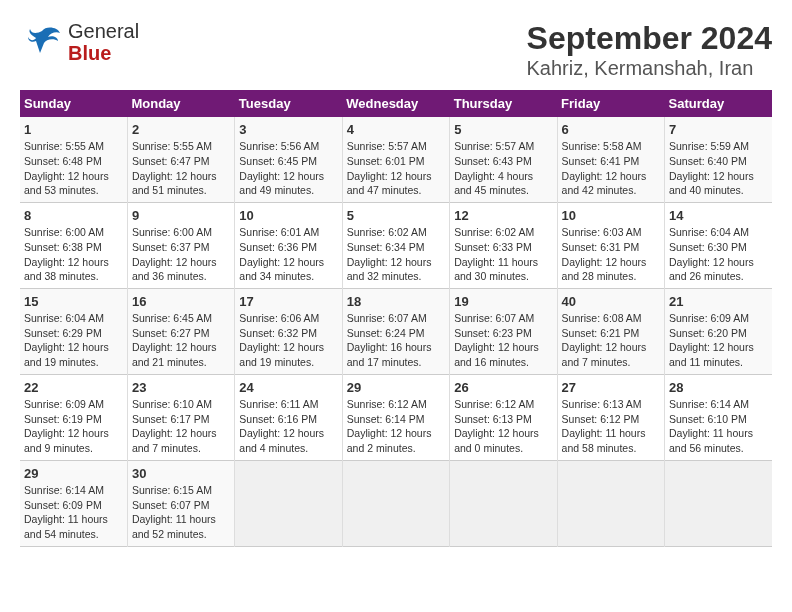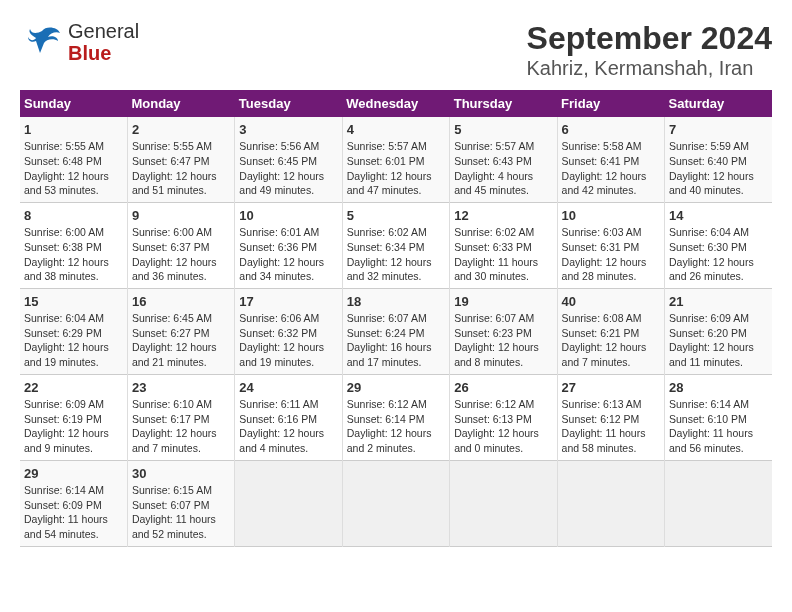--- a/index.html
+++ b/index.html
@@ -135,21 +135,21 @@
         <td><span class="day-num">5</span><br><span>Sunrise: 6:02 AM</span><br><span>Sunset: 6:34 PM</span><br><span>Daylight: 12 hours and 32 minutes.</span></td>
         <td><span class="day-num">12</span><br><span>Sunrise: 6:02 AM</span><br><span>Sunset: 6:33 PM</span><br><span>Daylight: 11 hours and 30 minutes.</span></td>
         <td><span class="day-num">10</span><br><span>Sunrise: 6:03 AM</span><br><span>Sunset: 6:31 PM</span><br><span>Daylight: 12 hours and 28 minutes.</span></td>
         <td><span class="day-num">14</span><br><span>Sunrise: 6:04 AM</span><br><span>Sunset: 6:30 PM</span><br><span>Daylight: 12 hours and 26 minutes.</span></td>
       </tr>
       <tr>
         <td><span class="day-num">15</span><br><span>Sunrise: 6:04 AM</span><br><span>Sunset: 6:29 PM</span><br><span>Daylight: 12 hours and 19 minutes.</span></td>
         <td><span class="day-num">16</span><br><span>Sunrise: 6:45 AM</span><br><span>Sunset: 6:27 PM</span><br><span>Daylight: 12 hours and 21 minutes.</span></td>
         <td><span class="day-num">17</span><br><span>Sunrise: 6:06 AM</span><br><span>Sunset: 6:32 PM</span><br><span>Daylight: 12 hours and 19 minutes.</span></td>
         <td><span class="day-num">18</span><br><span>Sunrise: 6:07 AM</span><br><span>Sunset: 6:24 PM</span><br><span>Daylight: 16 hours and 17 minutes.</span></td>
-        <td><span class="day-num">19</span><br><span>Sunrise: 6:07 AM</span><br><span>Sunset: 6:23 PM</span><br><span>Daylight: 12 hours and 8 minutes.</span></td>
+        <td><span class="day-num">19</span><br><span>Sunrise: 6:07 AM</span><br><span>Sunset: 6:23 PM</span><br><span>Daylight: 12 hours and 16 minutes.</span></td>
         <td><span class="day-num">40</span><br><span>Sunrise: 6:08 AM</span><br><span>Sunset: 6:21 PM</span><br><span>Daylight: 12 hours and 7 minutes.</span></td>
         <td><span class="day-num">21</span><br><span>Sunrise: 6:09 AM</span><br><span>Sunset: 6:20 PM</span><br><span>Daylight: 12 hours and 11 minutes.</span></td>
       </tr>
       <tr>
         <td><span class="day-num">22</span><br><span>Sunrise: 6:09 AM</span><br><span>Sunset: 6:19 PM</span><br><span>Daylight: 12 hours and 9 minutes.</span></td>
         <td><span class="day-num">23</span><br><span>Sunrise: 6:10 AM</span><br><span>Sunset: 6:17 PM</span><br><span>Daylight: 12 hours and 7 minutes.</span></td>
         <td><span class="day-num">24</span><br><span>Sunrise: 6:11 AM</span><br><span>Sunset: 6:16 PM</span><br><span>Daylight: 12 hours and 4 minutes.</span></td>
         <td><span class="day-num">29</span><br><span>Sunrise: 6:12 AM</span><br><span>Sunset: 6:14 PM</span><br><span>Daylight: 12 hours and 2 minutes.</span></td>
         <td><span class="day-num">26</span><br><span>Sunrise: 6:12 AM</span><br><span>Sunset: 6:13 PM</span><br><span>Daylight: 12 hours and 0 minutes.</span></td>
         <td><span class="day-num">27</span><br><span>Sunrise: 6:13 AM</span><br><span>Sunset: 6:12 PM</span><br><span>Daylight: 11 hours and 58 minutes.</span></td>

